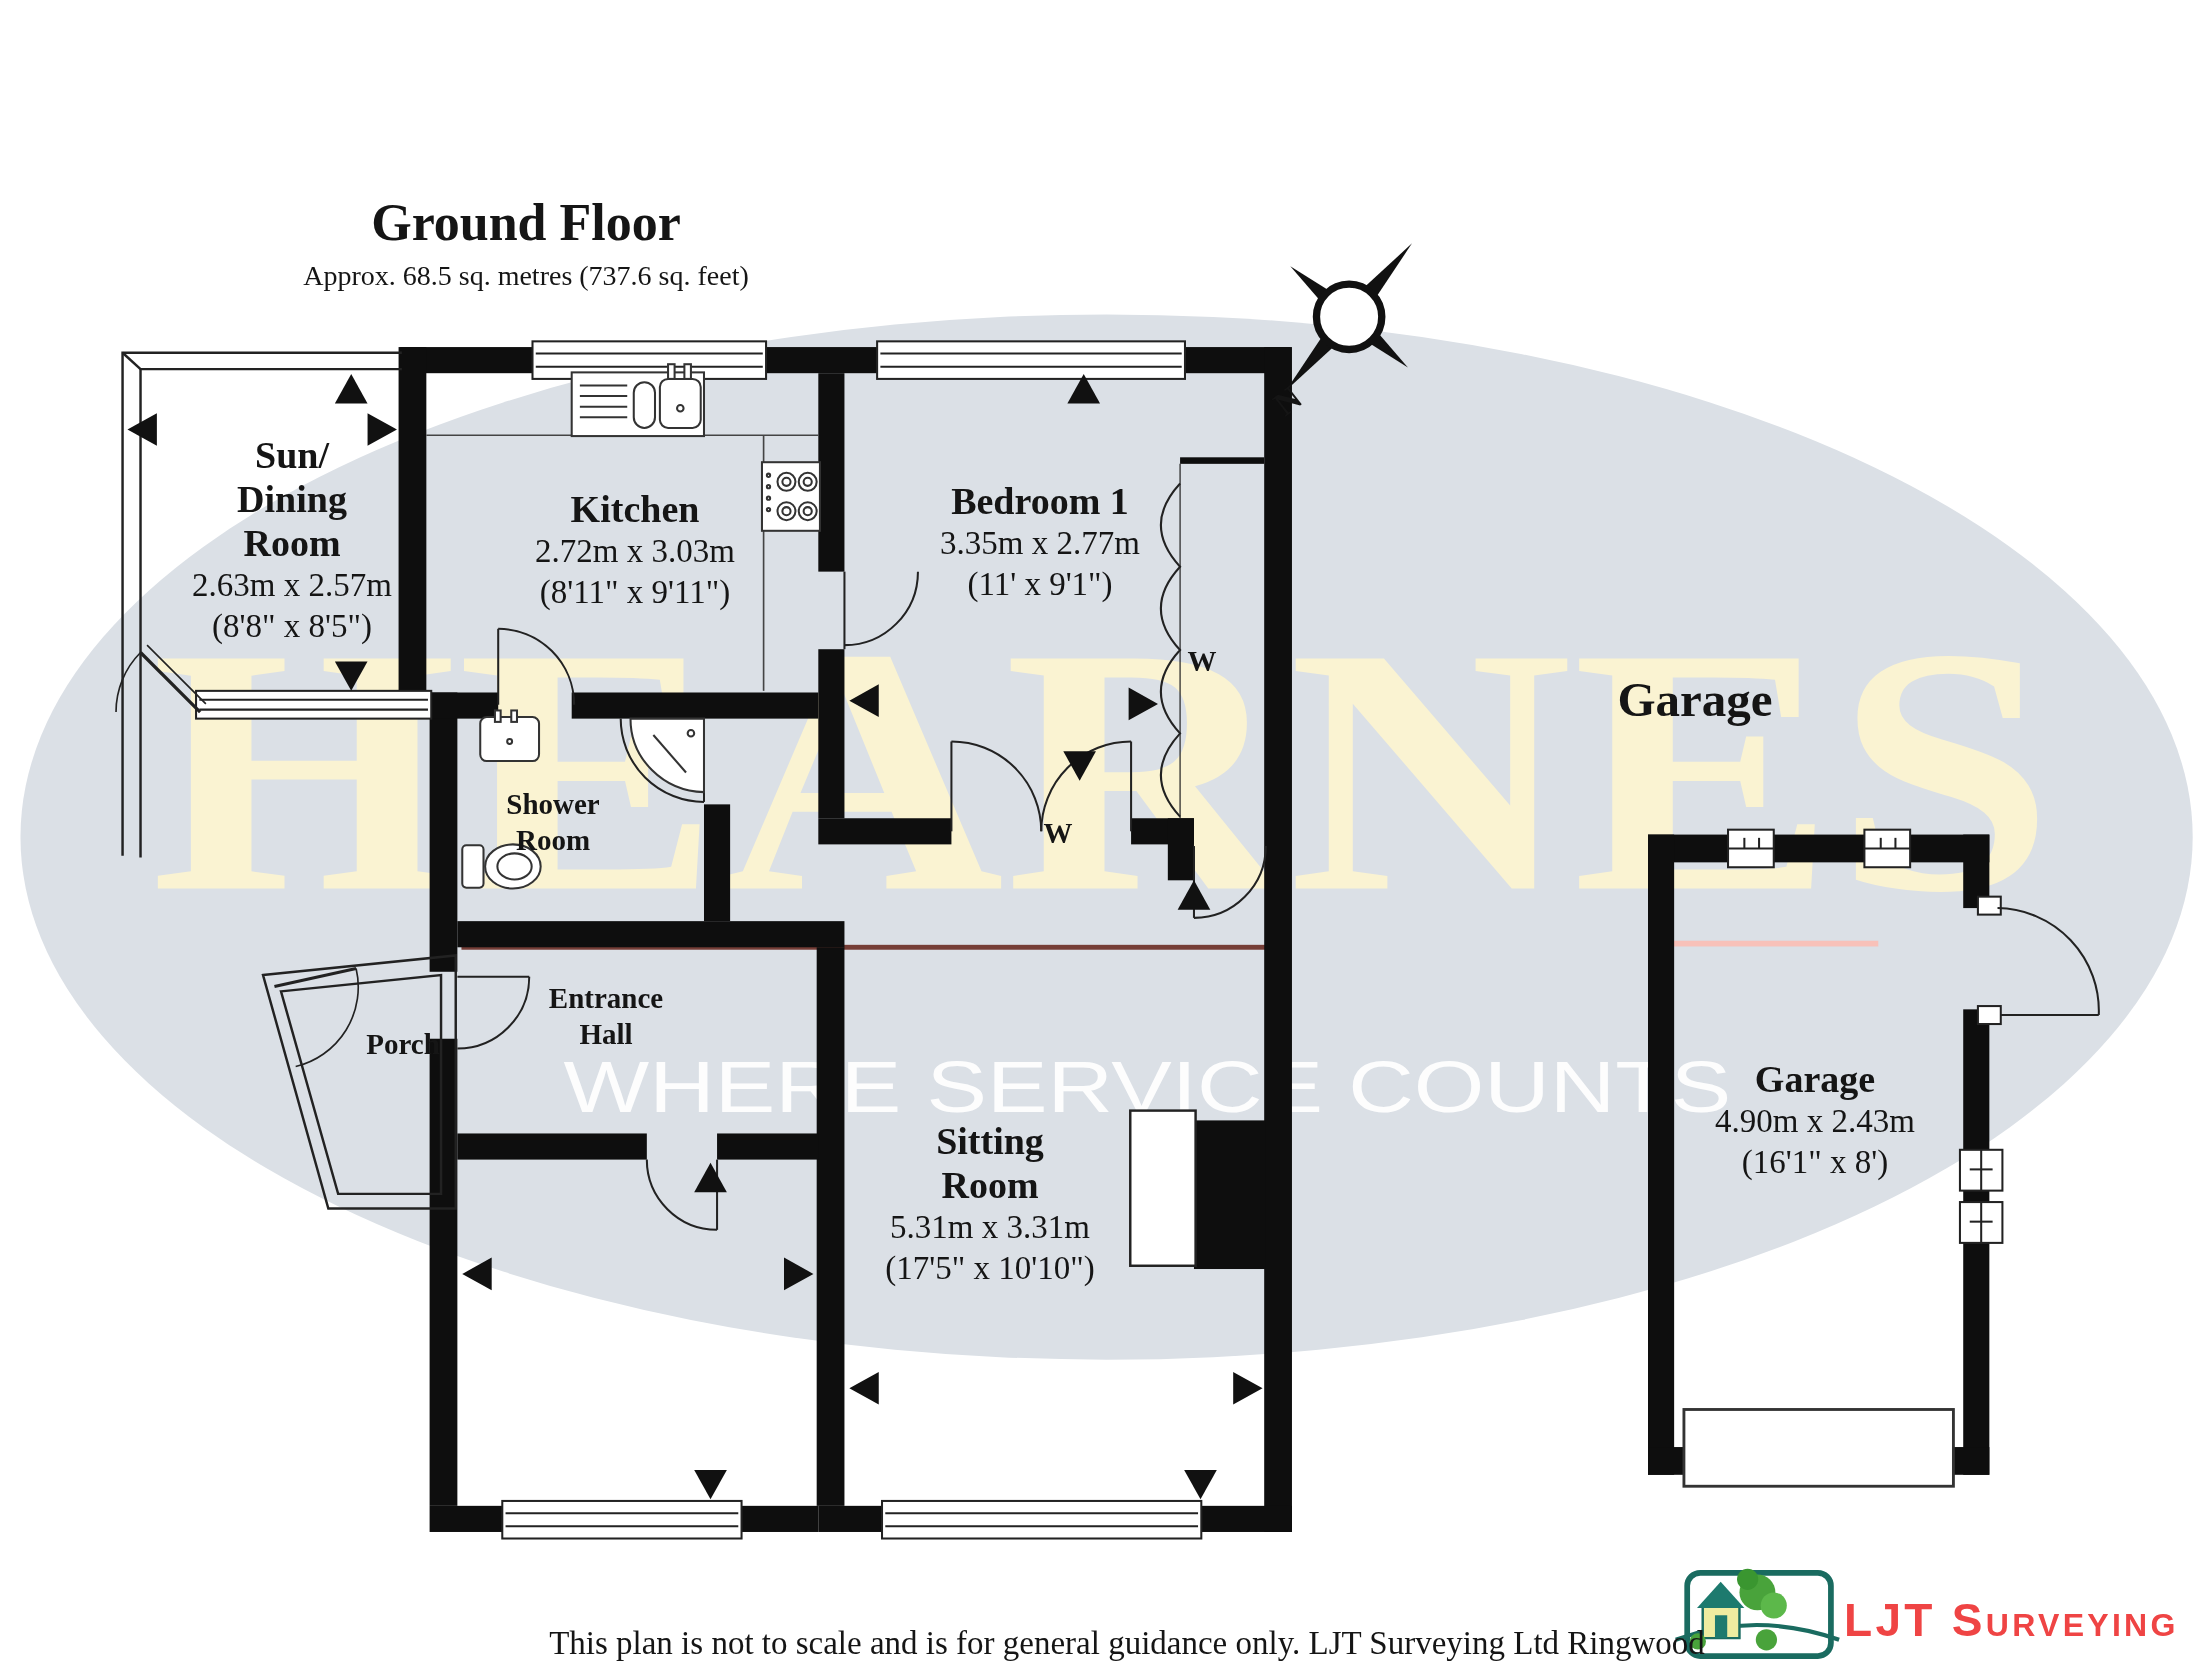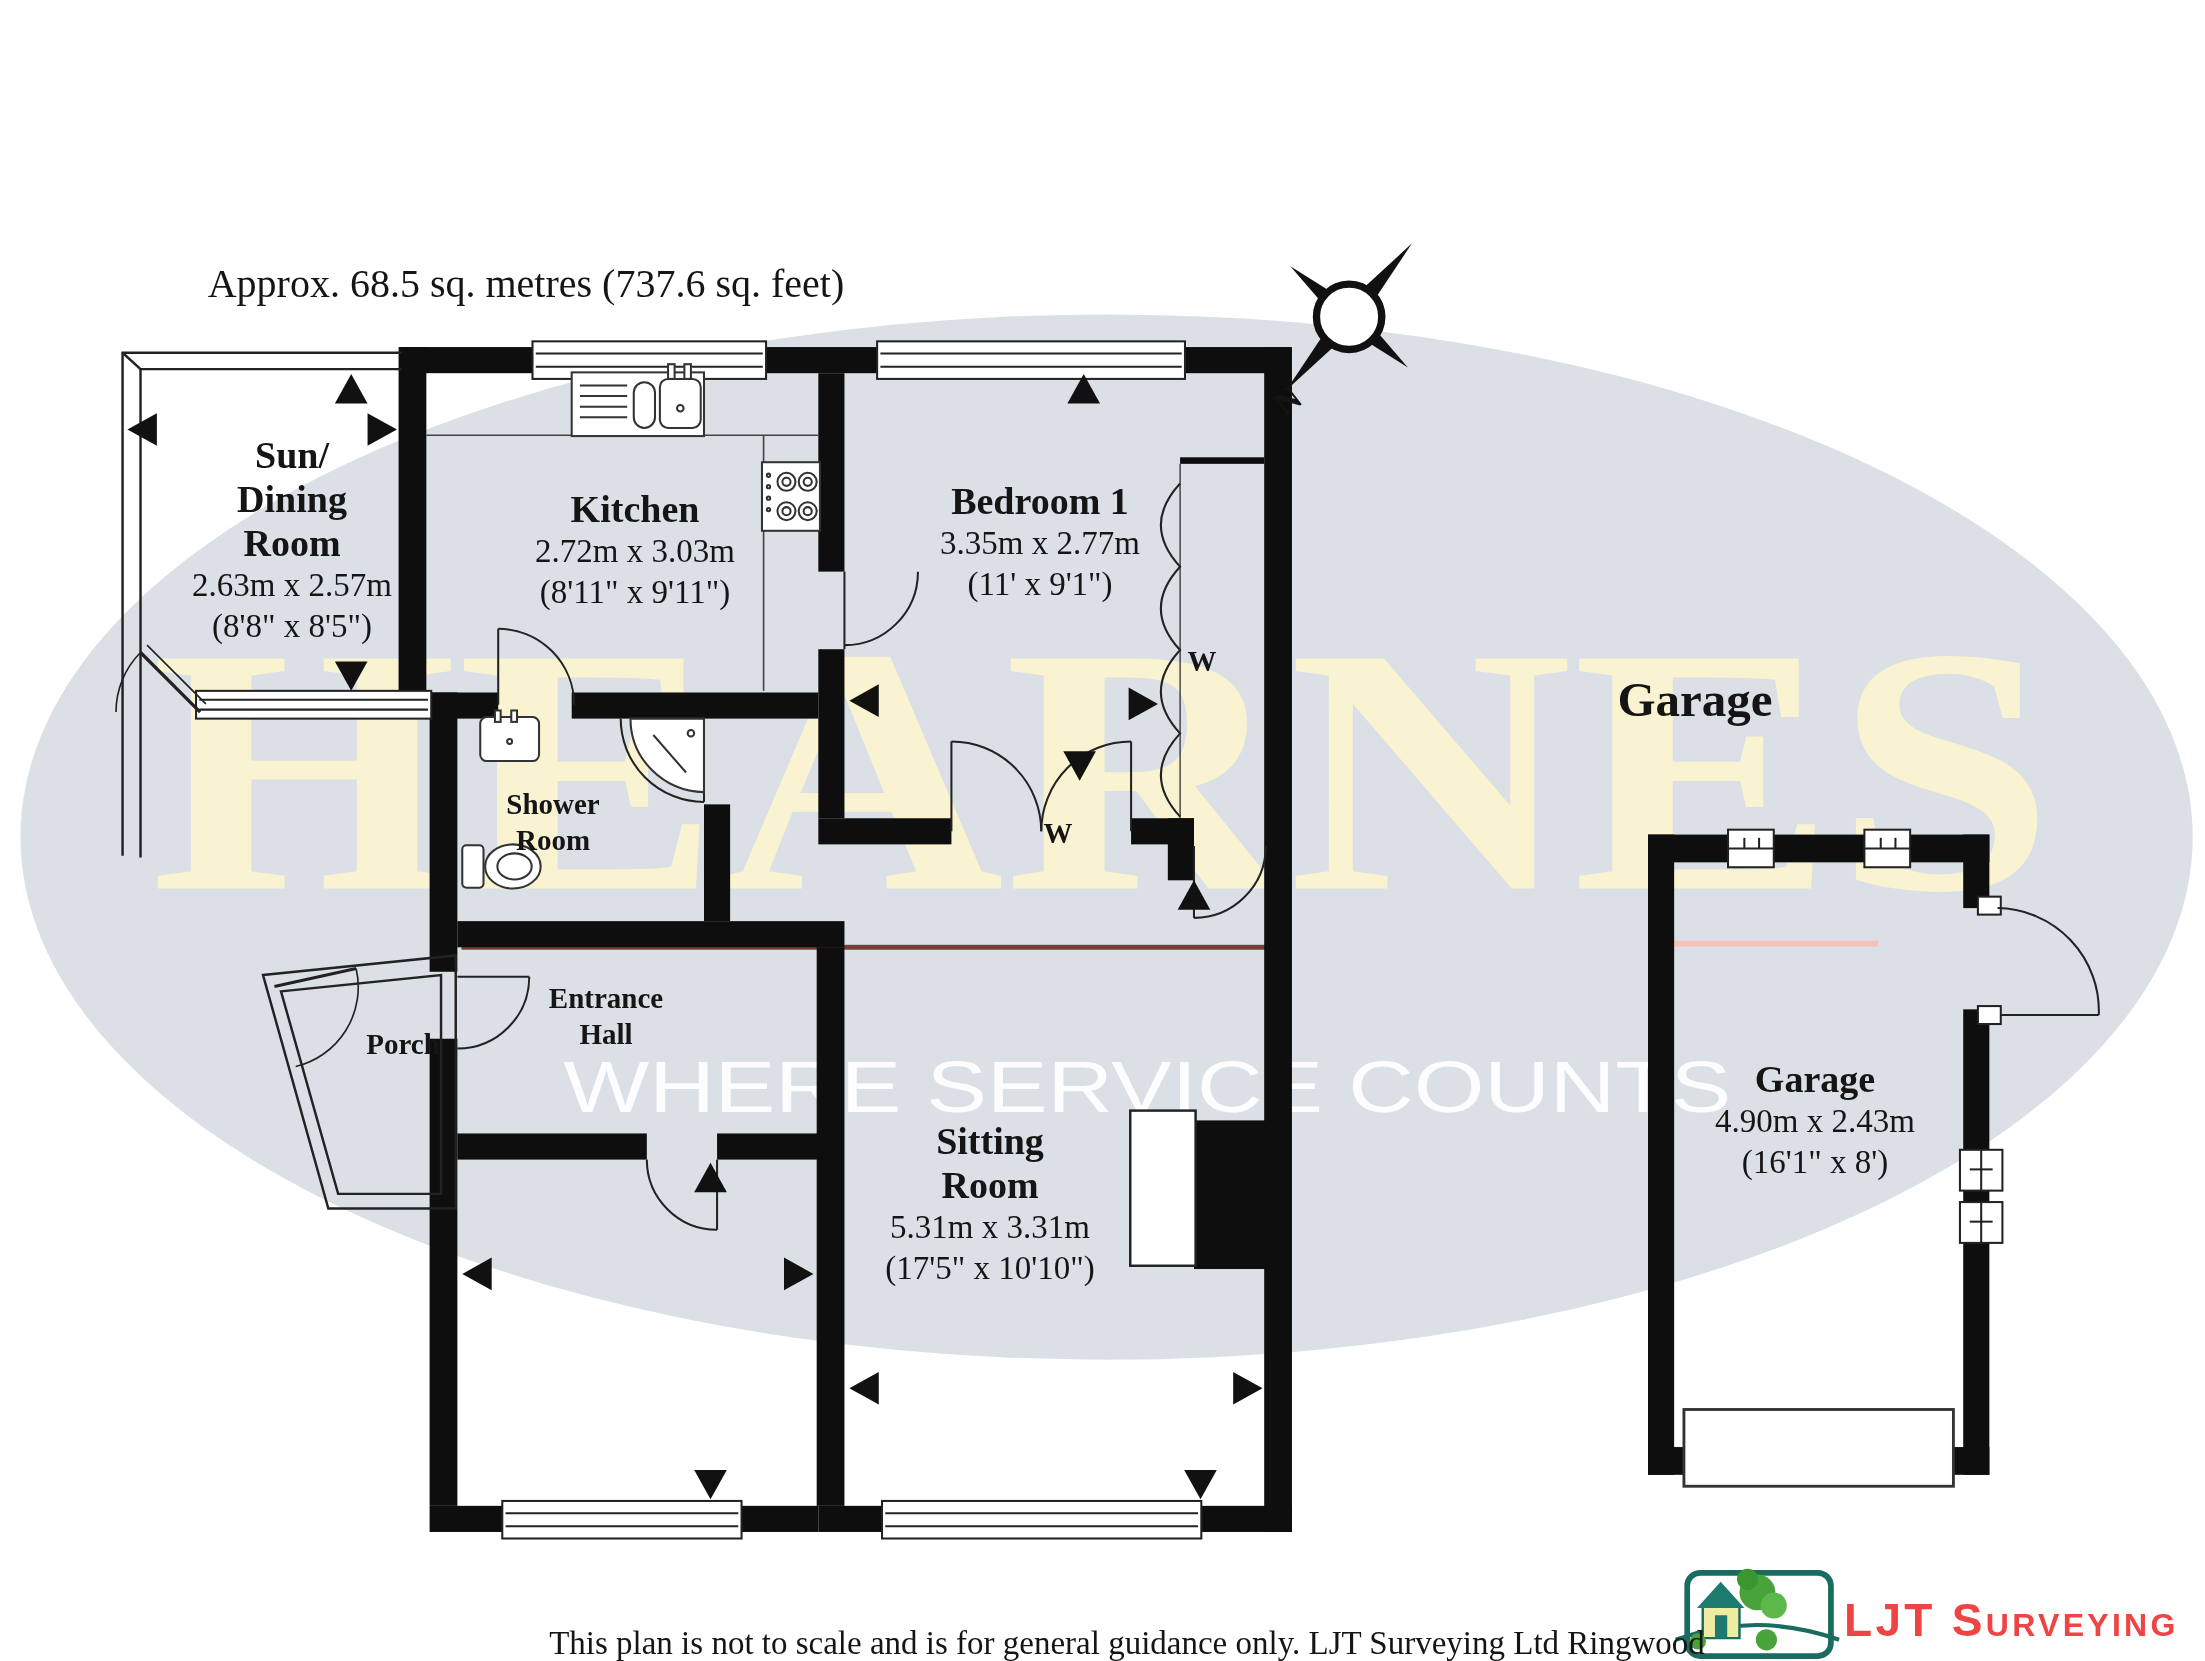--- a/index.html
+++ b/index.html
@@ -4,21 +4,21 @@
 <style>
   html,body{margin:0;padding:0;background:#fff;width:2205px;height:1661px;overflow:hidden;}
   #stage{position:relative;width:2205px;height:1661px;background:#fff;font-family:"Liberation Serif",serif;color:#111;}
   #plan-svg{position:absolute;left:0;top:0;}
   .lbl{position:absolute;transform:translateX(-50%);text-align:center;white-space:nowrap;color:#151515;}
   .rname{font-size:38px;font-weight:bold;line-height:44px;}
   .rdim{font-size:33px;line-height:41px;}
   .small .rname{font-size:29px;line-height:36px;}
   .wlab{font-size:29px;font-weight:bold;}
   .h-title{font-size:52px;font-weight:bold;}
-  .h-sub{font-size:40px;}
+  .h-sub{font-size:28px;}
   .g-title{font-size:49px;font-weight:bold;}
   .g-sub{font-size:33px;}
   .total{font-size:47px;}
   .disc{font-size:33px;}
   .north{font-size:34px;font-weight:bold;transform:translateX(-50%) rotate(-38deg);}
   .logo-text{position:absolute;font-family:"Liberation Sans",sans-serif;font-weight:bold;font-size:46px;letter-spacing:3.3px;font-variant:small-caps;}
 </style>
 </head>
 <body>
 
@@ -257,20 +257,21 @@
     <polygon points="2078,1969 2107,1937 2136,1969" fill="#1d7a6e"></polygon>
     <rect x="2100" y="1978" width="15" height="28" fill="#1d7a6e"></rect>
     <circle cx="2152" cy="1950" r="22" fill="#49a33b"></circle>
     <circle cx="2140" cy="1934" r="13" fill="#3a9630"></circle>
     <circle cx="2172" cy="1966" r="16" fill="#5cb84a"></circle>
     <circle cx="2163" cy="2008" r="13" fill="#49a33b"></circle>
     <circle cx="2079" cy="2010" r="10" fill="#49a33b"></circle>
   </g>
 </svg>
 
+  <div class="lbl h-title" style="left:526px;top:193px;">Ground Floor</div>
   <div class="lbl h-sub" style="left:526px;top:260px;">Approx. 68.5 sq. metres (737.6 sq. feet)</div>
 
   <div class="lbl g-title" style="left:1695px;top:671px;">Garage</div>
 
   <div class="lbl" style="left:292px;top:433px;">
     <div class="rname">Sun/</div>
     <div class="rname">Dining</div>
     <div class="rname">Room</div>
     <div class="rdim">2.63m x 2.57m</div>
     <div class="rdim">(8'8" x 8'5")</div>

